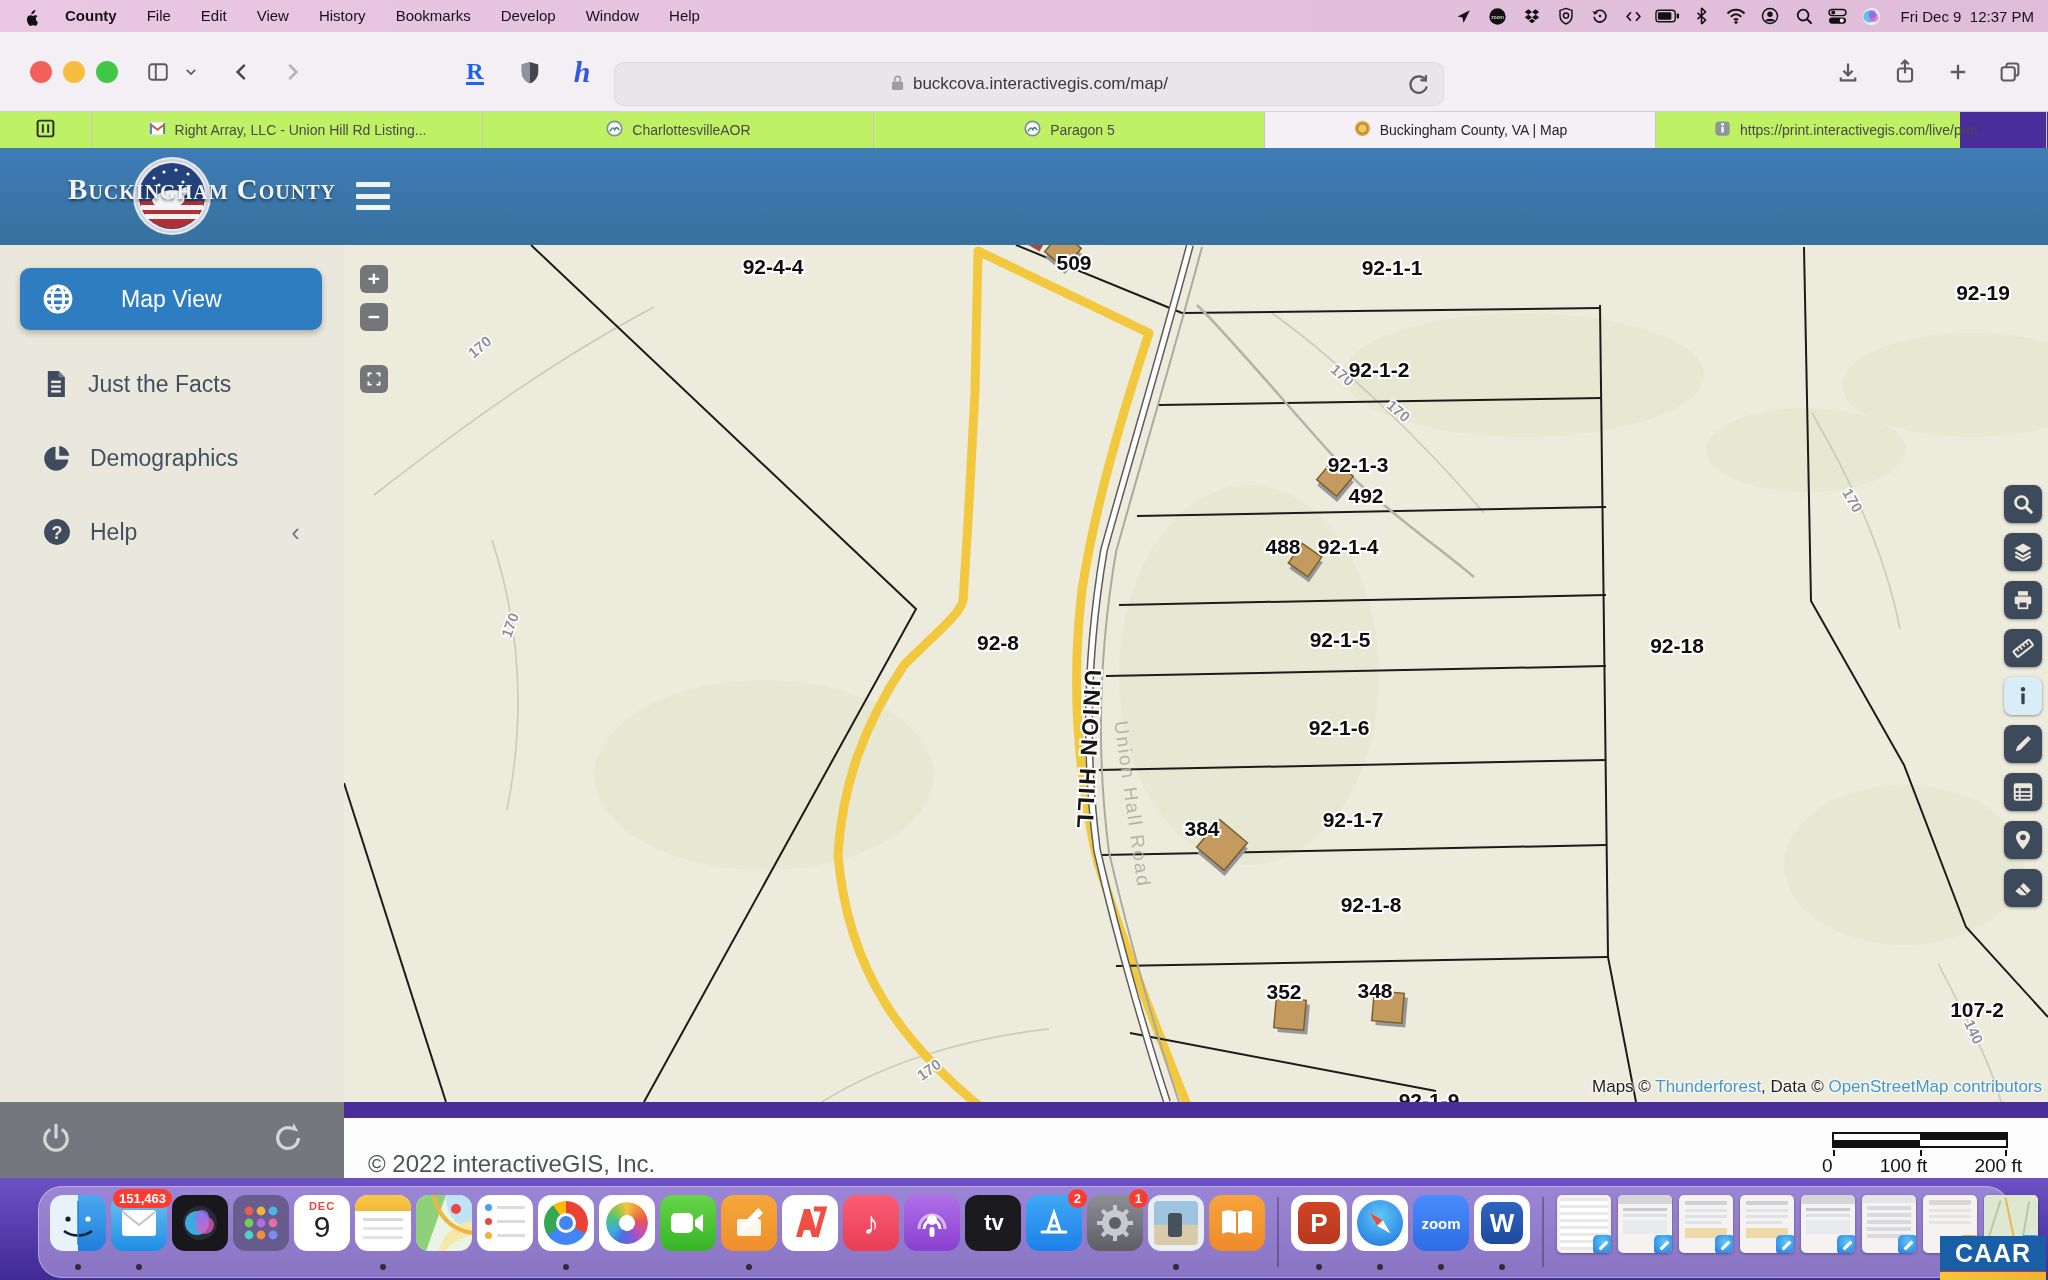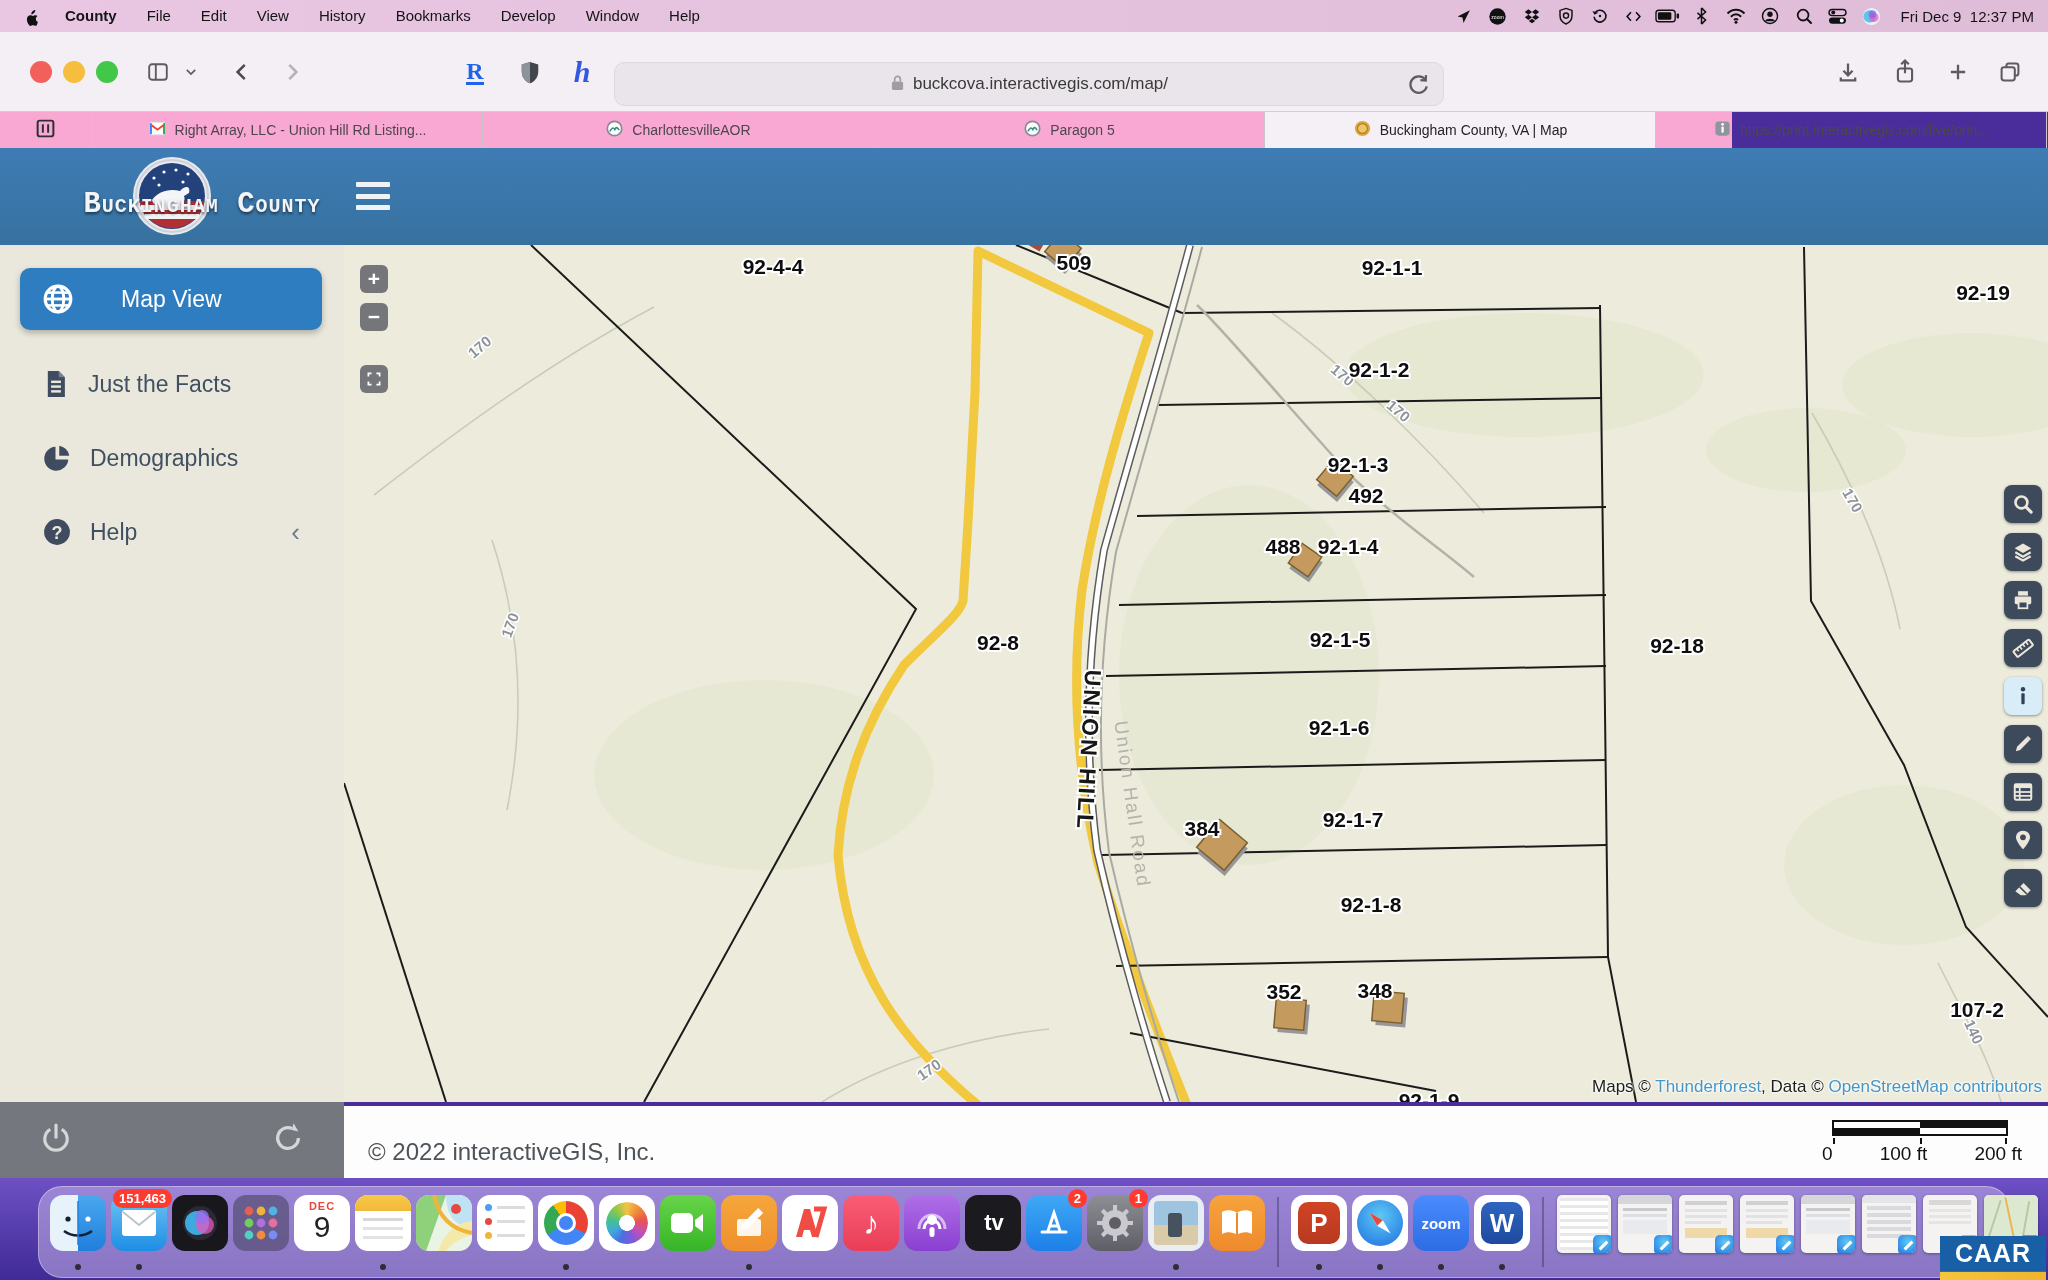--- a/index.html
+++ b/index.html
@@ -20,31 +20,31 @@
   .tl { width:22px; height:22px; border-radius:50%; display:inline-block; }
   #traffic { position:absolute; left:30px; top:29px; display:flex; gap:11px;}
   .tbtn { position:absolute; top:22px; width:40px; height:36px; display:flex; align-items:center; justify-content:center; color:#5f5a60; border-radius:7px;}
   #urlbar { position:absolute; left:614px; top:30px; width:830px; height:44px; background:#eae5ea; border:1px solid #dfd9df; border-radius:10px; display:flex; align-items:center; justify-content:center; }
   #urlbar .lock { margin-right:8px; opacity:.65;}
   #urlbar .url { font-size:17px; color:#3a3a3a;}
   #urlbar .reload { position:absolute; right:12px; top:9px; color:#5f5a60;}
   .ext { font-size:24px; }
 
   
-  #tabbar { position:absolute; left:0; top:112px; width:1732px; height:36px; background:#f9a8d4; display:flex; z-index:40;}
+  #tabbar { position:absolute; left:0; top:112px; width:1960px; height:36px; background:#bef264; display:flex; z-index:40;}
   .tab { border-right:1px solid #cbc4cb; display:flex; align-items:center; justify-content:center; gap:8px; font-size:14px; color:#4c474c; height:36px; overflow:hidden; white-space:nowrap;}
   .tab.pinned { width:92px; flex:none;}
   .tab.norm { width:391px; flex:none;}
   .tab.active { background:#f4f0f5; color:#262226;}
 
   
   #appheader { position:absolute; left:0; top:148px; width:2048px; height:97px; background:linear-gradient(180deg,#3f7cb4,#36719f); z-index:30;}
   #brand { position:absolute; left:40px; top:0; width:340px; height:97px;}
   #brand .seal { position:absolute; left:92px; top:8px;}
-  #brand .title { position:absolute; left:2px; top:40px; width:320px; text-align:center; font-family:Liberation Mono, monospace; font-weight:bold; font-size:29px; letter-spacing:1px; color:#f2f4f7; text-shadow:0 2px 3px rgba(0,0,0,.55); }
+  #brand .title { position:absolute; left:2px; top:25px; width:320px; text-align:center; font-family:Liberation Serif, serif; font-weight:bold; font-size:29px; letter-spacing:1px; color:#f2f4f7; text-shadow:0 2px 3px rgba(0,0,0,.55); }
   #hamburger { position:absolute; left:356px; top:34px; width:34px; height:28px; display:flex; flex-direction:column; justify-content:space-between; cursor:pointer;}
   #hamburger div { height:5px; background:#eef3f7; border-radius:1px;}
 
   
   #sidebar { position:absolute; left:0; top:245px; width:344px; height:857px; background:#eae8dc; z-index:20;}
   .side-item { position:absolute; left:20px; width:302px; height:62px; display:flex; align-items:center; gap:18px; padding-left:22px; font-size:23px; color:#415061; border-radius:10px;}
   .side-item.active { background:#2e7dc0; color:#fff; box-shadow:0 3px 6px rgba(0,0,0,.25);}
   .side-item .chev { margin-left:auto; margin-right:22px; color:#6d7a8a; font-size:26px;}
 
   
@@ -58,21 +58,21 @@
   #zoomctrl .spacer { height:14px;}
   #tools { position:absolute; right:6px; top:240px; display:flex; flex-direction:column; gap:10px; z-index:12;}
   .toolbtn { width:38px; height:38px; border-radius:8px; background:#3d4a5c; display:flex; align-items:center; justify-content:center; box-shadow:0 1px 3px rgba(0,0,0,.4); cursor:pointer;}
   .toolbtn.active { background:#d9edf8; }
   #attribution { position:absolute; right:6px; bottom:5px; font-size:17px; color:#1d1d1d; text-shadow:0 0 3px #fff,0 0 3px #fff,0 0 3px #fff; z-index:12;}
   #attribution a { color:#4596c7; text-decoration:none;}
 
   
   #statusbar { position:absolute; left:0; top:1102px; width:2048px; height:76px; z-index:25;}
   #statusbar .left { position:absolute; left:0; top:0; width:344px; height:76px; background:#74777d; display:flex; align-items:center; justify-content:space-between; padding:0 40px;}
-  #statusbar .right { position:absolute; left:344px; top:4px; width:1704px; height:92px; background:#fdfdfd; display:flex; align-items:center;}
+  #statusbar .right { position:absolute; left:344px; top:16px; width:1704px; height:92px; background:#fdfdfd; display:flex; align-items:center;}
   #copyright { margin-left:24px; font-size:24px; color:#4d5358;}
   #scalebar { position:absolute; right:36px; top:14px; width:180px;}
   #scalebar .bar { width:176px; height:16px; border:2px solid #111; display:grid; grid-template-columns:1fr 1fr; grid-template-rows:1fr 1fr; position:relative;}
   #scalebar .bar i { display:block;}
   #scalebar .w{background:#fff;} #scalebar .b{background:#111;}
   #scalebar .tick { position:absolute; top:16px; width:2px; height:6px; background:#111;}
   #scalebar .labels { display:flex; justify-content:space-between; font-size:19px; color:#111; margin-top:7px; width:200px; margin-left:-10px;}
 
   
   #desktop { position:absolute; left:0; top:1178px; width:2048px; height:102px; background:linear-gradient(180deg,#6d51c4,#3f2a96); z-index:30;}

